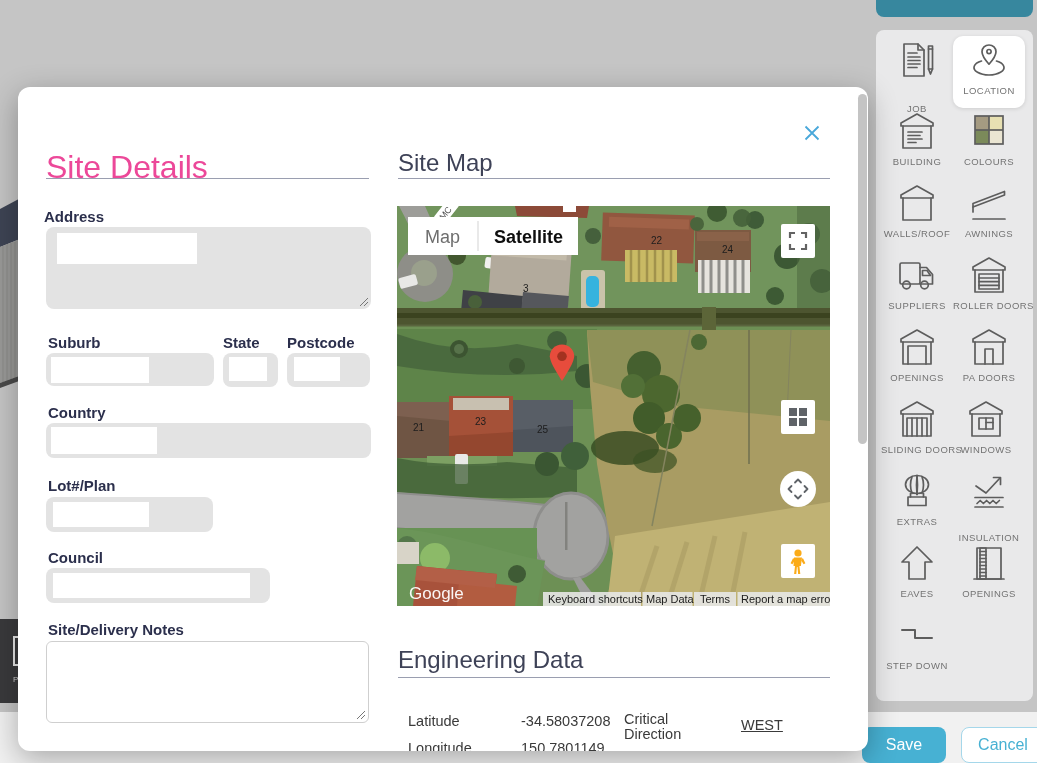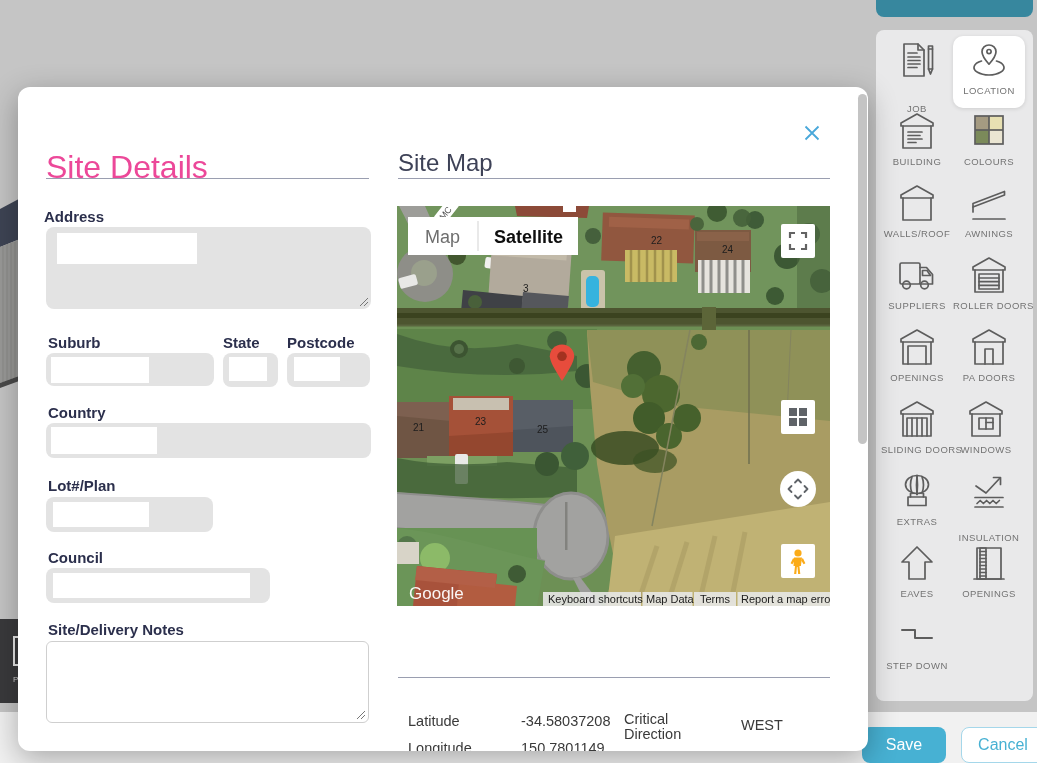--- a/index.html
+++ b/index.html
@@ -527,26 +527,27 @@
       <g fill="#fbab18">
         <circle cx="17" cy="9" r="3.6"></circle>
         <path d="M13 13.5 h8 l-1.1 8.5 h-1.5 l0.9 8 h-2.2 l-0.6 -7 h-0.6 l-0.6 7 h-2.2 l0.9 -8 h-1.5 z"></path>
         <path d="M12.2 14 l-2.6 5.2 l1.8 1.1 l2.5 -4.1 z"></path>
         <path d="M21.8 14 l2.6 5.2 l-1.8 1.1 l-2.5 -4.1 z"></path>
       </g>
     </g>
   </svg>
   </div>
 
+  <div class="abs" style="left:380px;top:559px;font-size:24px;color:#3e4257;">Engineering Data</div>
   <div class="abs" style="left:380px;top:590px;width:432px;height:1px;background:#9a9eb0;"></div>
 
   <div class="abs tbl" style="left:390px;top:627px;">Latitude</div>
   <div class="abs tbl" style="left:503px;top:627px;">-34.58037208</div>
   <div class="abs tbl" style="left:606px;top:625px;width:70px;">Critical Direction</div>
-  <div class="abs tbl" style="left:723px;top:631px;">WEST</div>
+  <div class="abs tbl" style="left:723px;top:631px;text-decoration:underline;">WEST</div>
   <div class="abs tbl" style="left:390px;top:654px;">Longitude</div>
   <div class="abs tbl" style="left:503px;top:654px;">150.7801149</div>
 </div>
 
 <style>
   .lbl{font-size:15px;font-weight:bold;color:#2b2f4c;}
   .fld{background:#e3e3e3;border-radius:8px;}
   .tbl{font-size:14.5px;color:#3a3a3a;line-height:15px;}
 </style>
 

